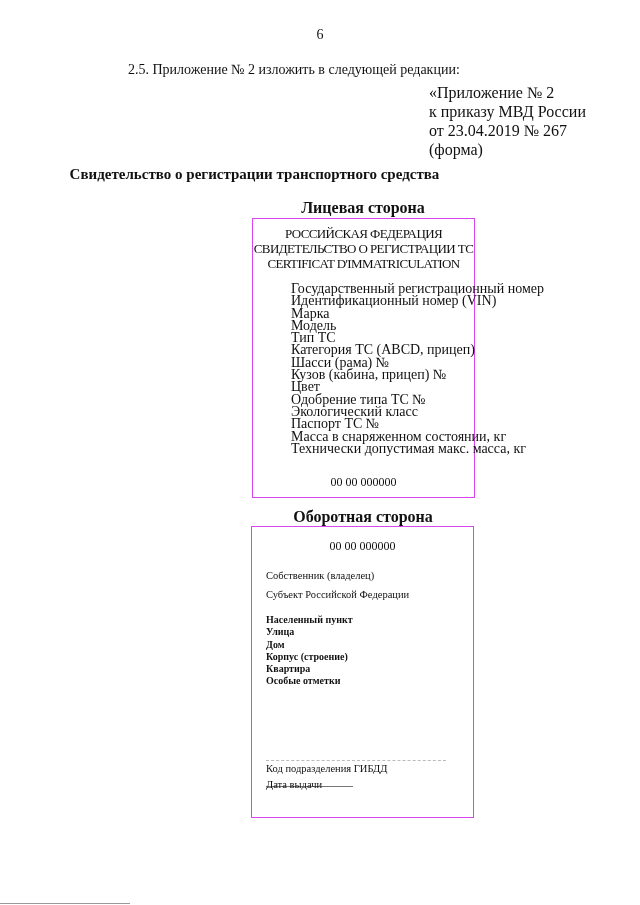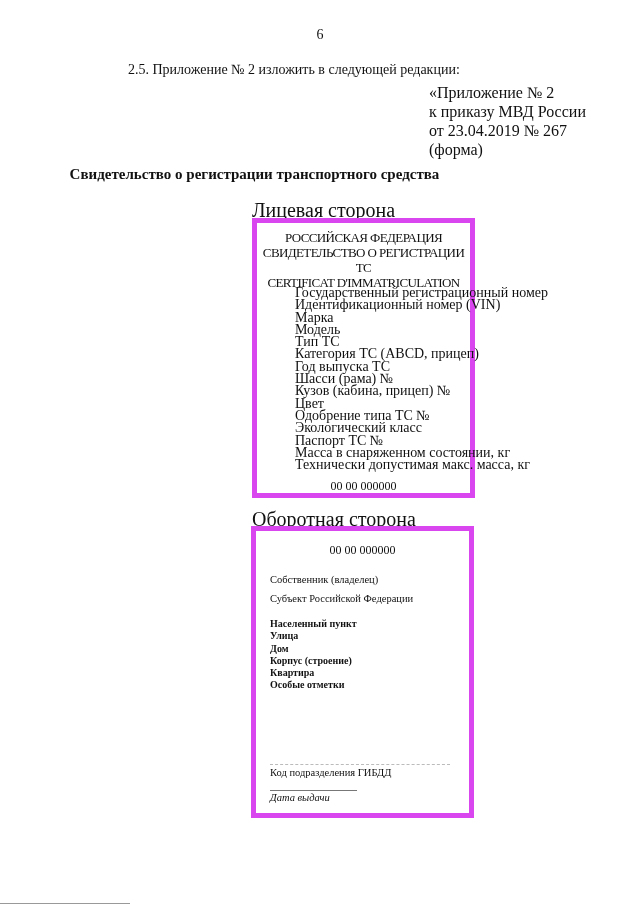--- a/index.html
+++ b/index.html
@@ -6,25 +6,25 @@
   body {
     width: 640px; height: 905px; position: relative; overflow: hidden;
     font-family: "Liberation Serif", "DejaVu Serif", serif; color: #111;
   }
   .abs { position: absolute; white-space: nowrap; }
   .page-number { left: 0; width: 640px; top: 27px; text-align: center; font-size: 14px; }
   .intro { left: 128px; top: 62px; font-size: 14px; }
   .appendix { left: 429px; top: 83px; font-size: 16px; line-height: 19px; }
   .appendix div { white-space: nowrap; }
   .doc-title { left: 0; width: 509px; top: 166px; text-align: center; font-size: 15px; font-weight: bold; }
-  .side-title { left: 252px; width: 222px; text-align: left; font-size: 20px; }
+  .side-title { left: 252px; width: 222px; text-align: center; font-size: 16px; font-weight: bold; }
   .front-title { top: 199px; }
   .back-title { top: 508px; }
 
-  .card { position: absolute; border: 5px solid #d946ef; box-sizing: border-box; }
+  .card { position: absolute; border: 1px solid #d946ef; box-sizing: border-box; }
   .front-card { left: 252px; top: 218px; width: 223px; height: 280px; }
   .back-card { left: 251px; top: 526px; width: 223px; height: 292px; }
 
   .card-header {
     position: absolute; left: 0; width: 100%; top: 7px; text-align: center;
     font-size: 13px; line-height: 15px; letter-spacing: -0.6px;
   }
   .field-list {
     position: absolute; left: 14px; top: 64px; font-size: 14px; line-height: 12.3px; margin-left: 24px;
   }
@@ -34,21 +34,21 @@
   .back-serial { top: 12px; }
 
   .back-field { position: absolute; left: 14px; font-size: 10.5px; white-space: nowrap; }
   .owner { top: 43px; }
   .subject { top: 62px; }
   .address-list { position: absolute; left: 14px; top: 87px; font-size: 10px; line-height: 12.3px; font-weight: bold; }
   .address-list div { white-space: nowrap; }
   .dashed-line { position: absolute; left: 14px; top: 233px; width: 180px; border-top: 1px dashed #bbb; }
   .division { top: 236px; }
   .solid-line { position: absolute; left: 14px; top: 259px; width: 87px; border-top: 1px solid #777; }
-  .issue-date { top: 261px; font-style: italic; }
+  .issue-date { top: 252px; }
 
   .footnote-line { position: absolute; left: 0; top: 903px; width: 130px; border-top: 1px solid #999; }
 </style>
 </head>
 <body>
 
 <div class="abs page-number">6</div>
 
 <div class="abs intro">2.5. Приложение № 2 изложить в следующей редакции:</div>
 
@@ -68,21 +68,20 @@
     <div>СВИДЕТЕЛЬСТВО О РЕГИСТРАЦИИ ТС</div>
     <div>CERTIFICAT D'IMMATRICULATION</div>
   </div>
   <div class="field-list">
     <div>Государственный регистрационный номер</div>
     <div>Идентификационный номер (VIN)</div>
     <div>Марка</div>
     <div>Модель</div>
     <div>Тип ТС</div>
     <div>Категория ТС (ABCD, прицеп)</div>
-    <div>Год выпуска ТС</div>
     <div>Шасси (рама) №</div>
     <div>Кузов (кабина, прицеп) №</div>
     <div>Цвет</div>
     <div>Одобрение типа ТС №</div>
     <div>Экологический класс</div>
     <div>Паспорт ТС №</div>
     <div>Масса в снаряженном состоянии, кг</div>
     <div>Технически допустимая макс. масса, кг</div>
   </div>
   <div class="serial front-serial">00 00 000000</div>

